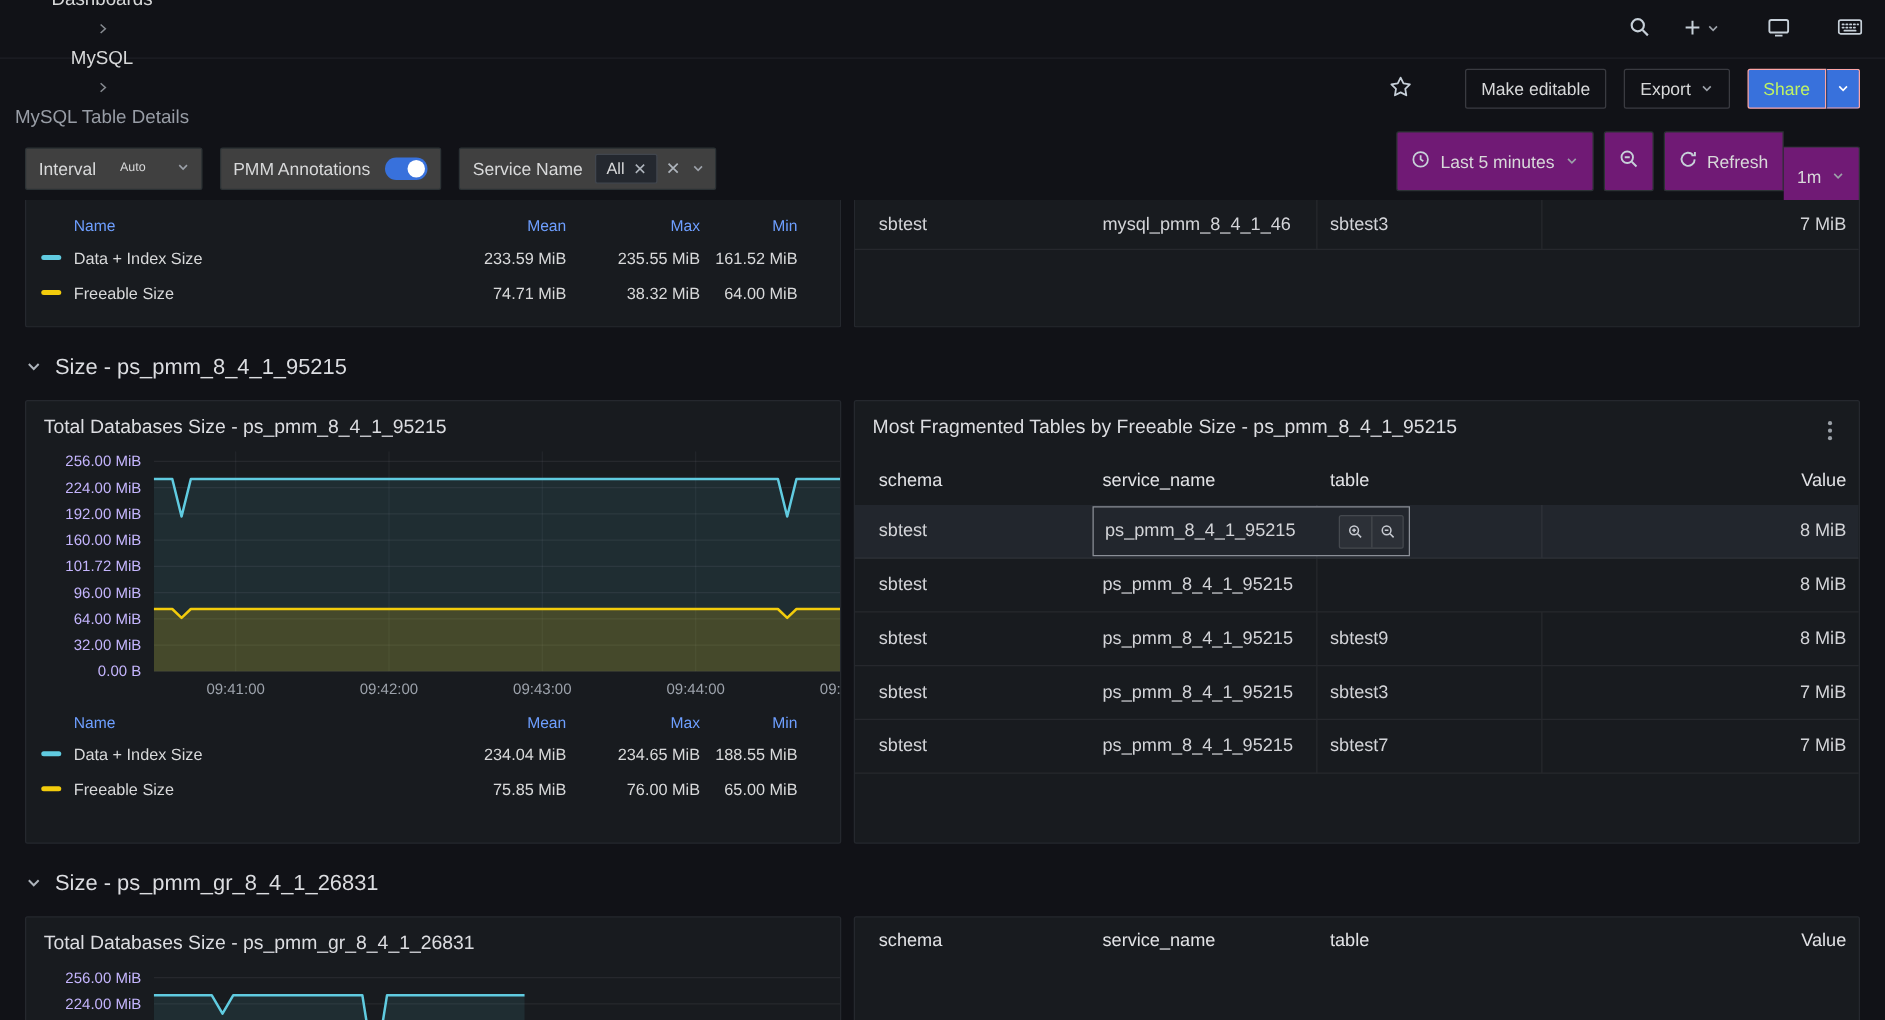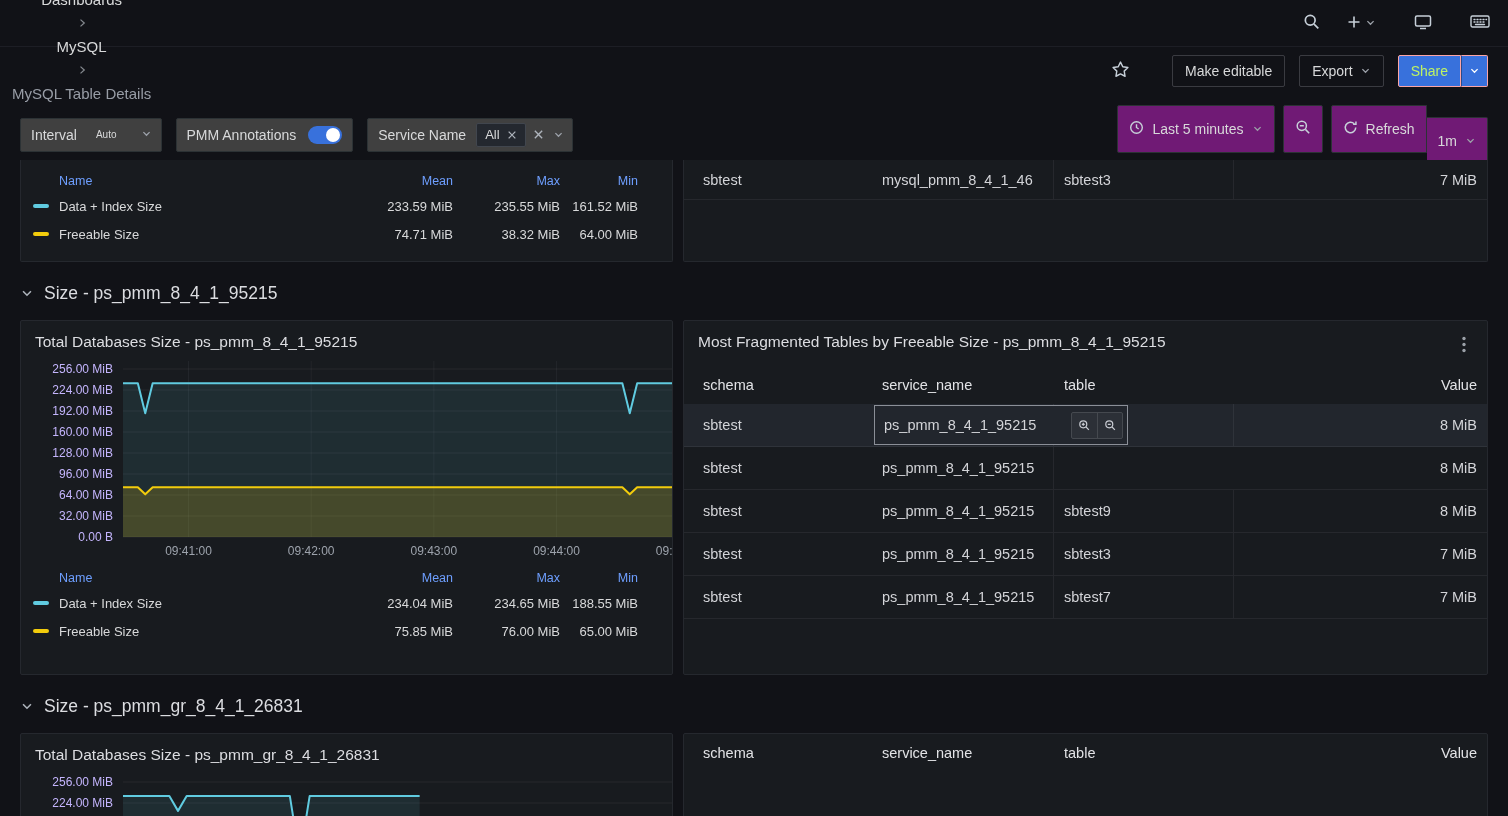--- a/index.html
+++ b/index.html
@@ -309,21 +309,21 @@
 
     <div class="prow main-row">
       <section class="panel panel-left">
         <h2 class="panel-title">Total Databases Size - ps_pmm_8_4_1_95215</h2>
         <div class="chart-wrap">
           <div class="y-axis" id="yaxis1">
               <div class="yl" style="top: 8px;">256.00 MiB</div>
               <div class="yl" style="top: 29px;">224.00 MiB</div>
               <div class="yl" style="top: 50px;">192.00 MiB</div>
               <div class="yl" style="top: 71px;">160.00 MiB</div>
-              <div class="yl" style="top: 92px;">128.00 MiB</div>
+              <div class="yl" style="top: 92px;">101.72 MiB</div>
               <div class="yl" style="top: 113px;">96.00 MiB</div>
               <div class="yl" style="top: 134px;">64.00 MiB</div>
               <div class="yl" style="top: 155px;">32.00 MiB</div>
               <div class="yl" style="top: 176px;">0.00 B</div>
             </div>
           <div class="plot-col">
             <div class="plot" id="plot1"><svg width="618" height="180">
                   <line x1="0" y1="8" x2="618" y2="8" stroke="rgba(204,204,220,0.08)" stroke-width="1"></line>
                   <line x1="0" y1="29" x2="618" y2="29" stroke="rgba(204,204,220,0.08)" stroke-width="1"></line>
                   <line x1="0" y1="50" x2="618" y2="50" stroke="rgba(204,204,220,0.08)" stroke-width="1"></line>

